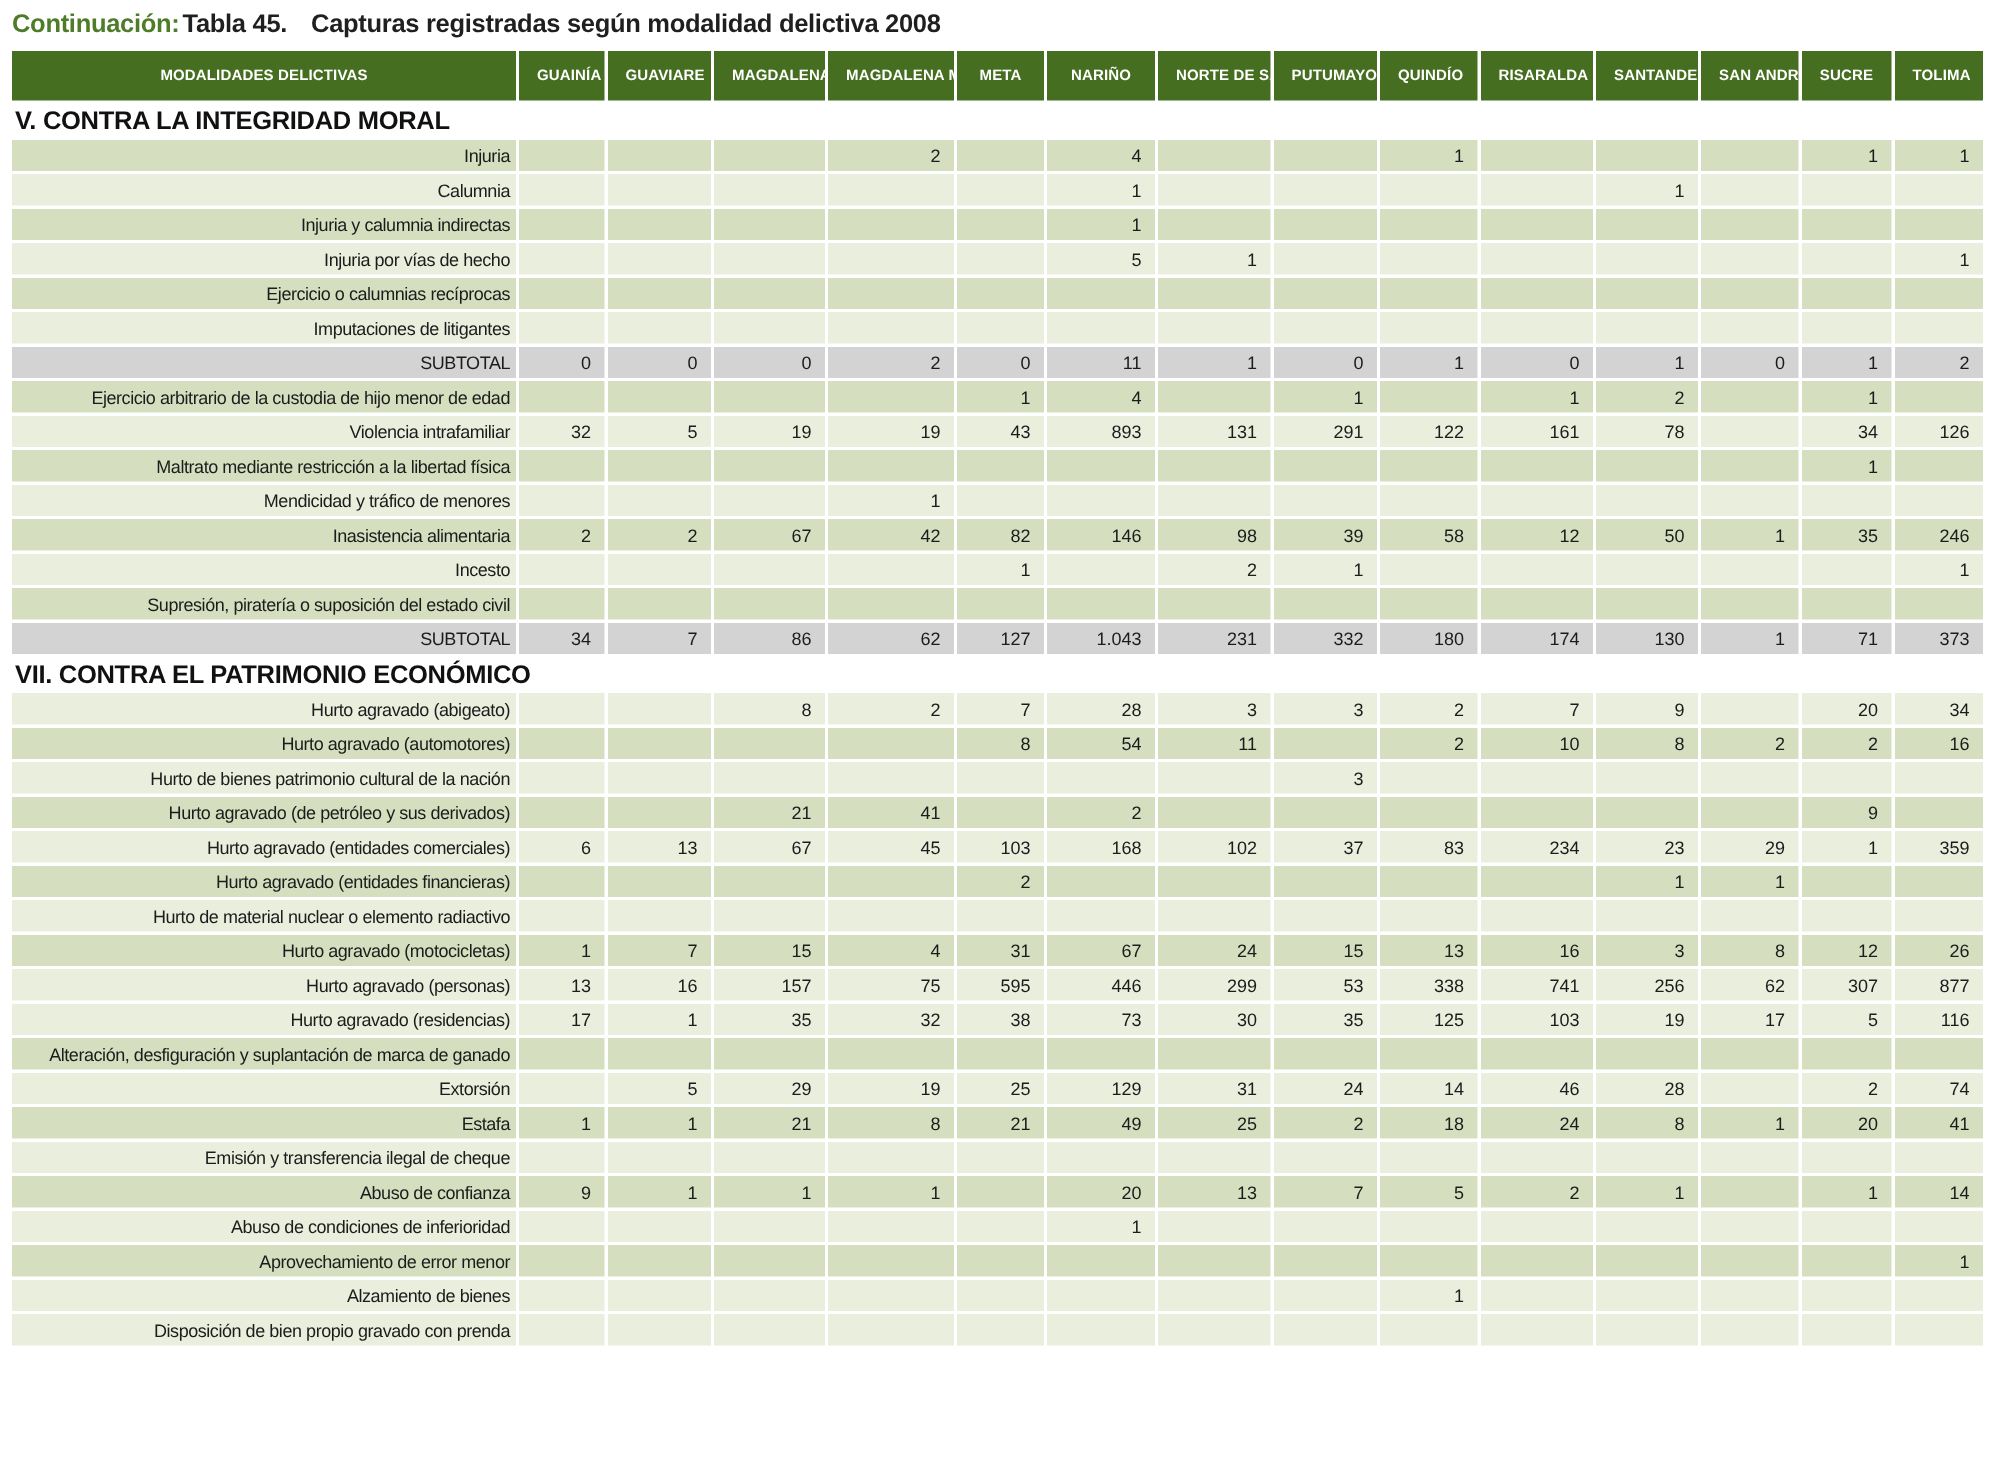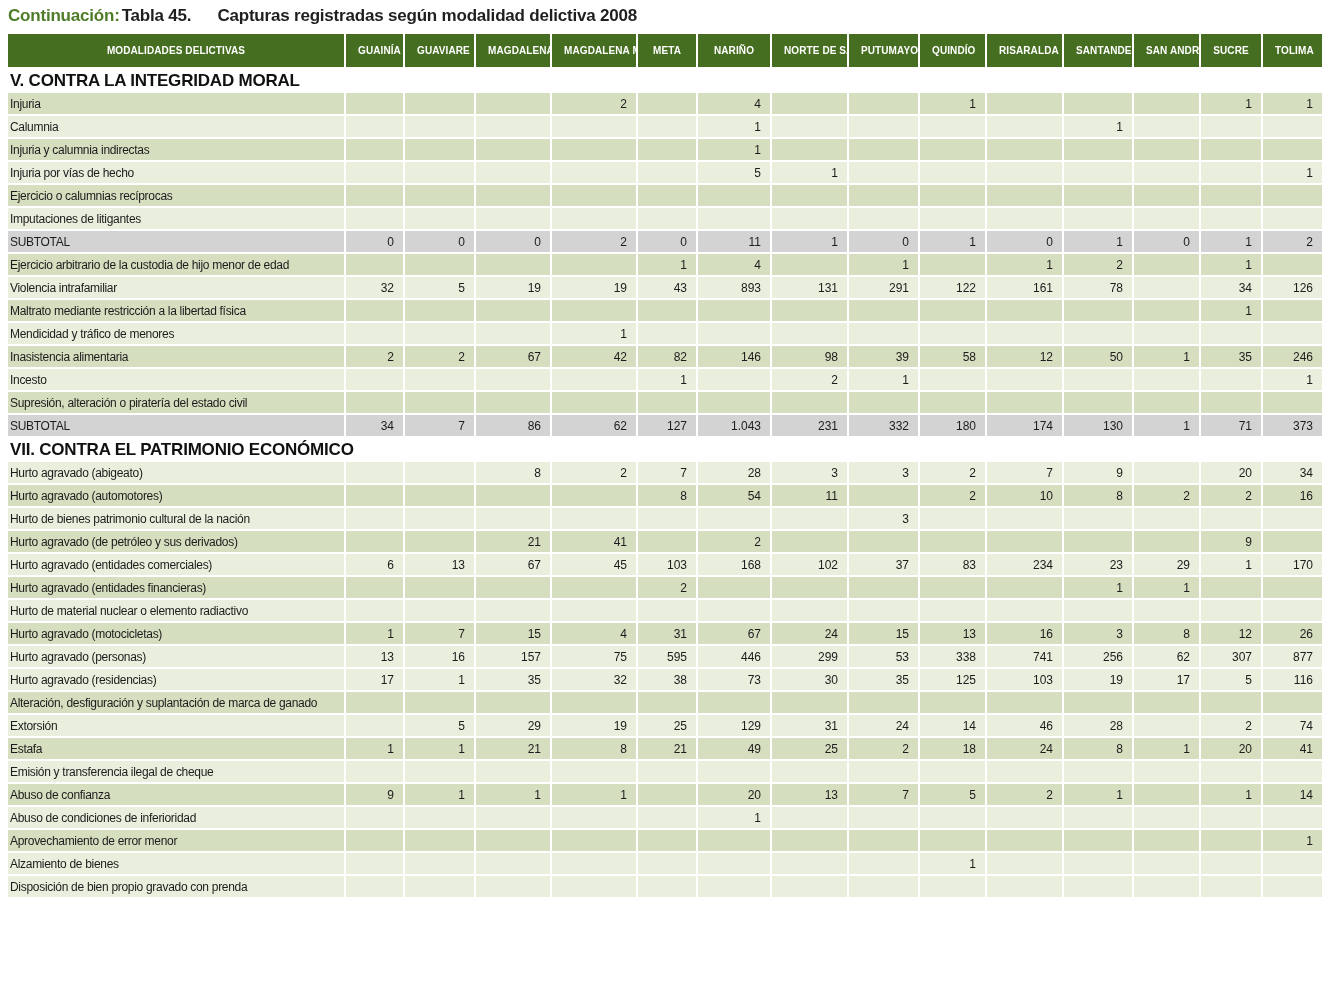--- a/index.html
+++ b/index.html
@@ -8,21 +8,21 @@
     font-family:"Liberation Sans","DejaVu Sans",sans-serif;
     -webkit-font-smoothing:antialiased;
   }
   .page{padding:4px 8px 0 8px;}
   .title-line{
     font-size:17px;font-weight:bold;color:#1f1f1f;
     letter-spacing:-0.2px;margin:2px 0 8px 0;white-space:nowrap;
   }
   .title-accent{color:var(--title-accent,#4e7c28);}
   .title-ref{margin-left:2px;}
-  .title-text{margin-left:26px;}
+  .title-text{margin-left:16px;}
   table.captures{
     border-collapse:collapse;table-layout:fixed;width:1315px;
   }
   table.captures td, table.captures th{
     box-sizing:border-box;
     border-right:2px solid #fff;
     border-bottom:2px solid #fff;
     overflow:hidden;white-space:nowrap;
   }
   thead th{
@@ -32,21 +32,21 @@
     height:34px;line-height:1.2;padding:1px 12px;
     white-space:normal;letter-spacing:0.1px;
   }
   tr.section-heading td{
     background:#fff;color:#111;
     font-size:17px;font-weight:bold;
     height:23px;padding:2px 0 0 2px;letter-spacing:-0.2px;
   }
   tr.data-row td{height:23px;font-size:12px;color:#1c1c1c;}
   tr.data-row td.row-label{
-    text-align:left;padding:0 4px 0 2px;letter-spacing:-0.3px;font-size:12px;
+    text-align:right;padding:0 4px 0 22px;letter-spacing:-0.3px;font-size:12px;
   }
   tr.data-row td.value-cell{text-align:right;padding:0 9px 0 2px;}
   tr.band-dark td{background:var(--row-dark,#d5debf);}
   tr.band-light td{background:var(--row-light,#e9eedd);}
   tr.subtotal-row td{background:var(--subtotal-bg,#d3d3d3);}
 </style>
 </head>
 <body>
 
 <div class="page">
@@ -310,21 +310,21 @@
           <td class="value-cell">2</td>
           <td class="value-cell">1</td>
           <td class="value-cell"></td>
           <td class="value-cell"></td>
           <td class="value-cell"></td>
           <td class="value-cell"></td>
           <td class="value-cell"></td>
           <td class="value-cell">1</td>
         </tr>
         <tr class="data-row band-dark">
-          <td class="row-label">Supresión, alteración o piratería del estado civil</td>
+          <td class="row-label">Supresión, piratería o suposición del estado civil</td>
           <td class="value-cell"></td>
           <td class="value-cell"></td>
           <td class="value-cell"></td>
           <td class="value-cell"></td>
           <td class="value-cell"></td>
           <td class="value-cell"></td>
           <td class="value-cell"></td>
           <td class="value-cell"></td>
           <td class="value-cell"></td>
           <td class="value-cell"></td>
@@ -429,21 +429,21 @@
           <td class="value-cell">45</td>
           <td class="value-cell">103</td>
           <td class="value-cell">168</td>
           <td class="value-cell">102</td>
           <td class="value-cell">37</td>
           <td class="value-cell">83</td>
           <td class="value-cell">234</td>
           <td class="value-cell">23</td>
           <td class="value-cell">29</td>
           <td class="value-cell">1</td>
-          <td class="value-cell">170</td>
+          <td class="value-cell">359</td>
         </tr>
         <tr class="data-row band-dark">
           <td class="row-label">Hurto agravado (entidades financieras)</td>
           <td class="value-cell"></td>
           <td class="value-cell"></td>
           <td class="value-cell"></td>
           <td class="value-cell"></td>
           <td class="value-cell">2</td>
           <td class="value-cell"></td>
           <td class="value-cell"></td>

